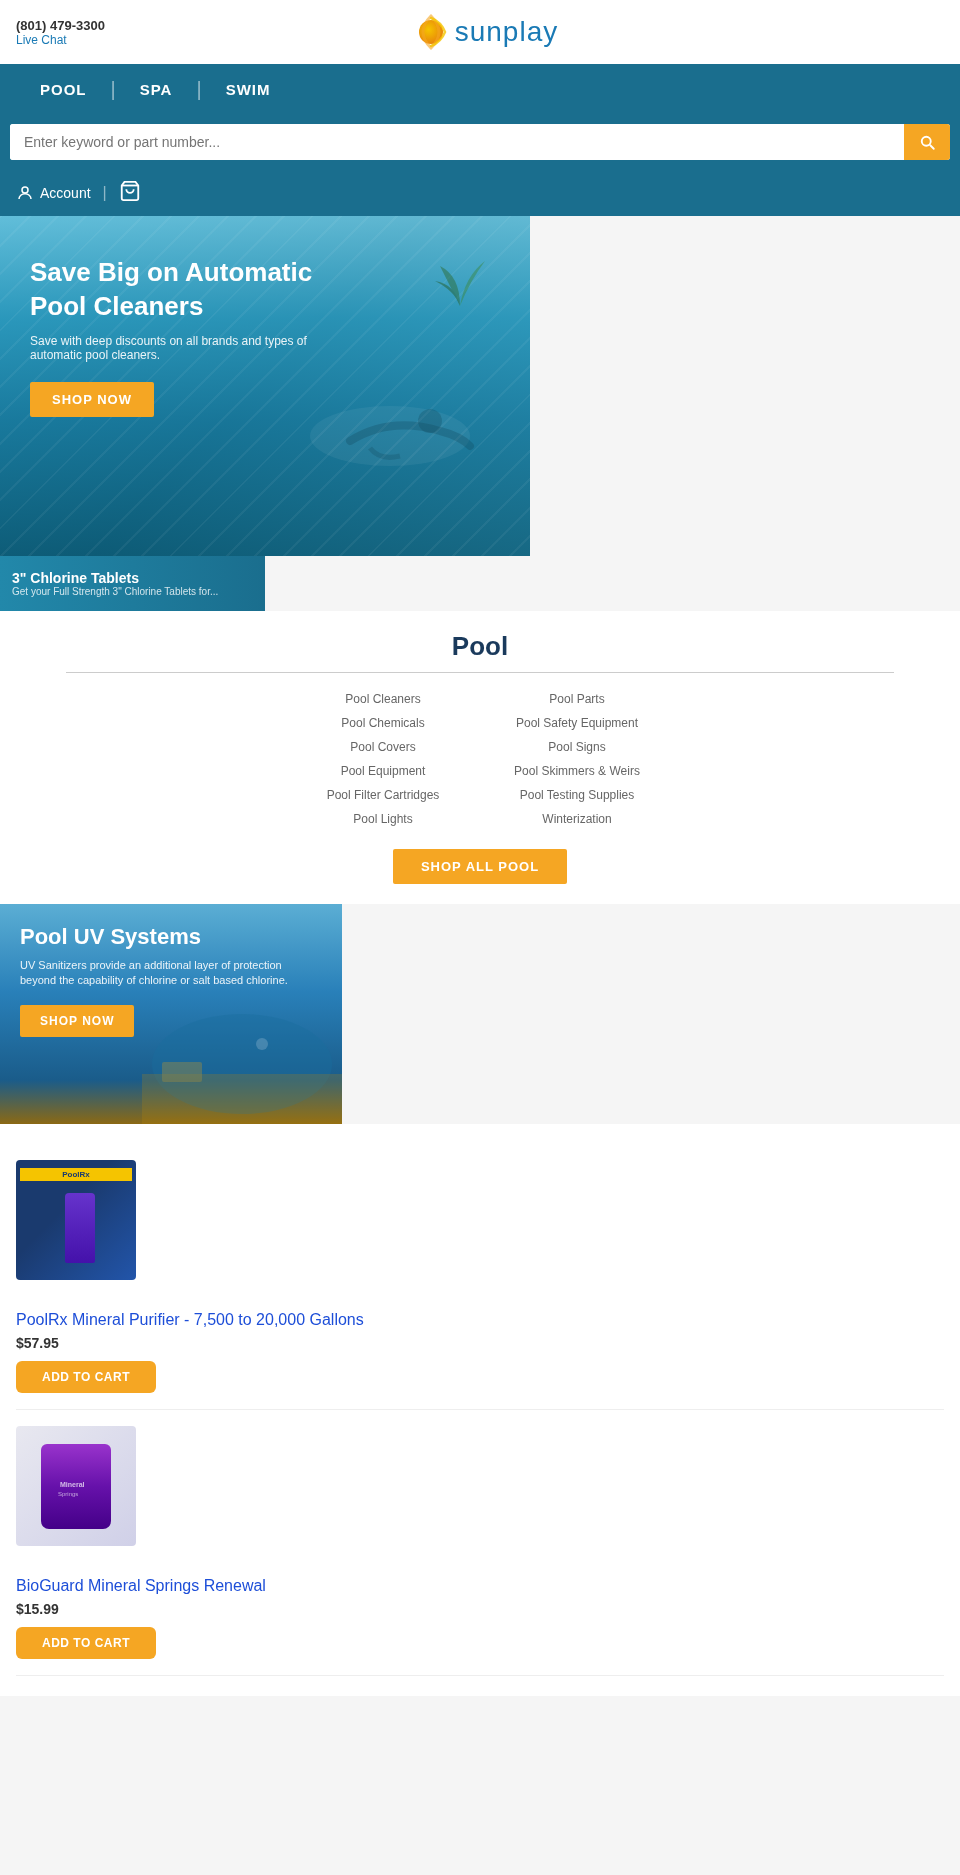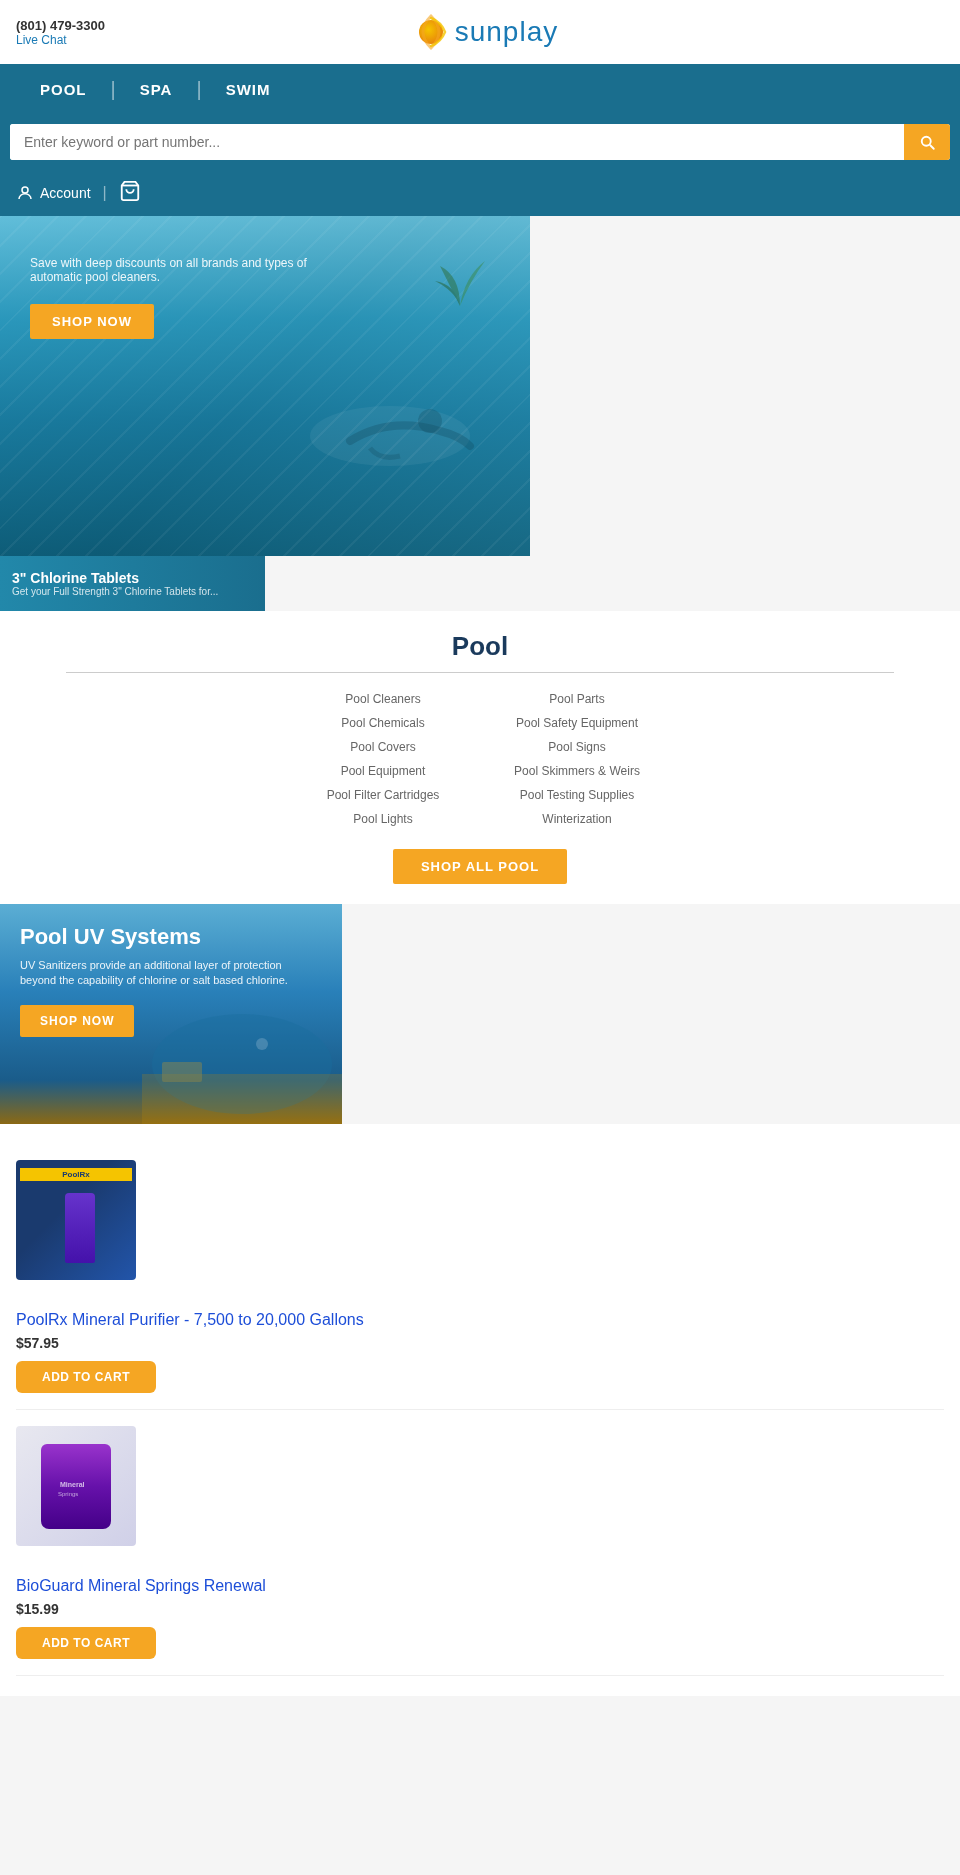--- a/index.html
+++ b/index.html
@@ -393,20 +393,21 @@
     <path d="M60 65 Q100 40 150 55 Q170 60 180 70" stroke="rgba(0,0,0,0.3)" stroke-width="8" fill="none" stroke-linecap="round"></path>
     <path d="M80 72 Q90 85 110 80" stroke="rgba(0,0,0,0.25)" stroke-width="5" fill="none"></path>
   </svg>
 
   <svg style="position:absolute;top:10px;right:20px;opacity:0.5;" width="100" height="80" viewBox="0 0 100 80">
     <path d="M50 80 Q40 60 30 40 Q50 50 50 80" fill="#2d6e3a"></path>
     <path d="M50 80 Q60 55 75 35 Q55 50 50 80" fill="#3a8a4a"></path>
     <path d="M50 80 Q45 65 25 55 Q45 58 50 80" fill="#246030"></path>
   </svg>
   <div class="hero-content">
+    <div class="hero-title">Save Big on Automatic Pool Cleaners</div>
     <div class="hero-subtitle">Save with deep discounts on all brands and types of automatic pool cleaners.</div>
     <button class="hero-btn">SHOP NOW</button>
   </div>
 </div>
 
 <div class="chlorine-banner">
   <div style="z-index:1;">
     <div class="chlorine-banner-text">3" Chlorine Tablets</div>
     <div class="chlorine-banner-sub">Get your Full Strength 3" Chlorine Tablets for...</div>
   </div>

